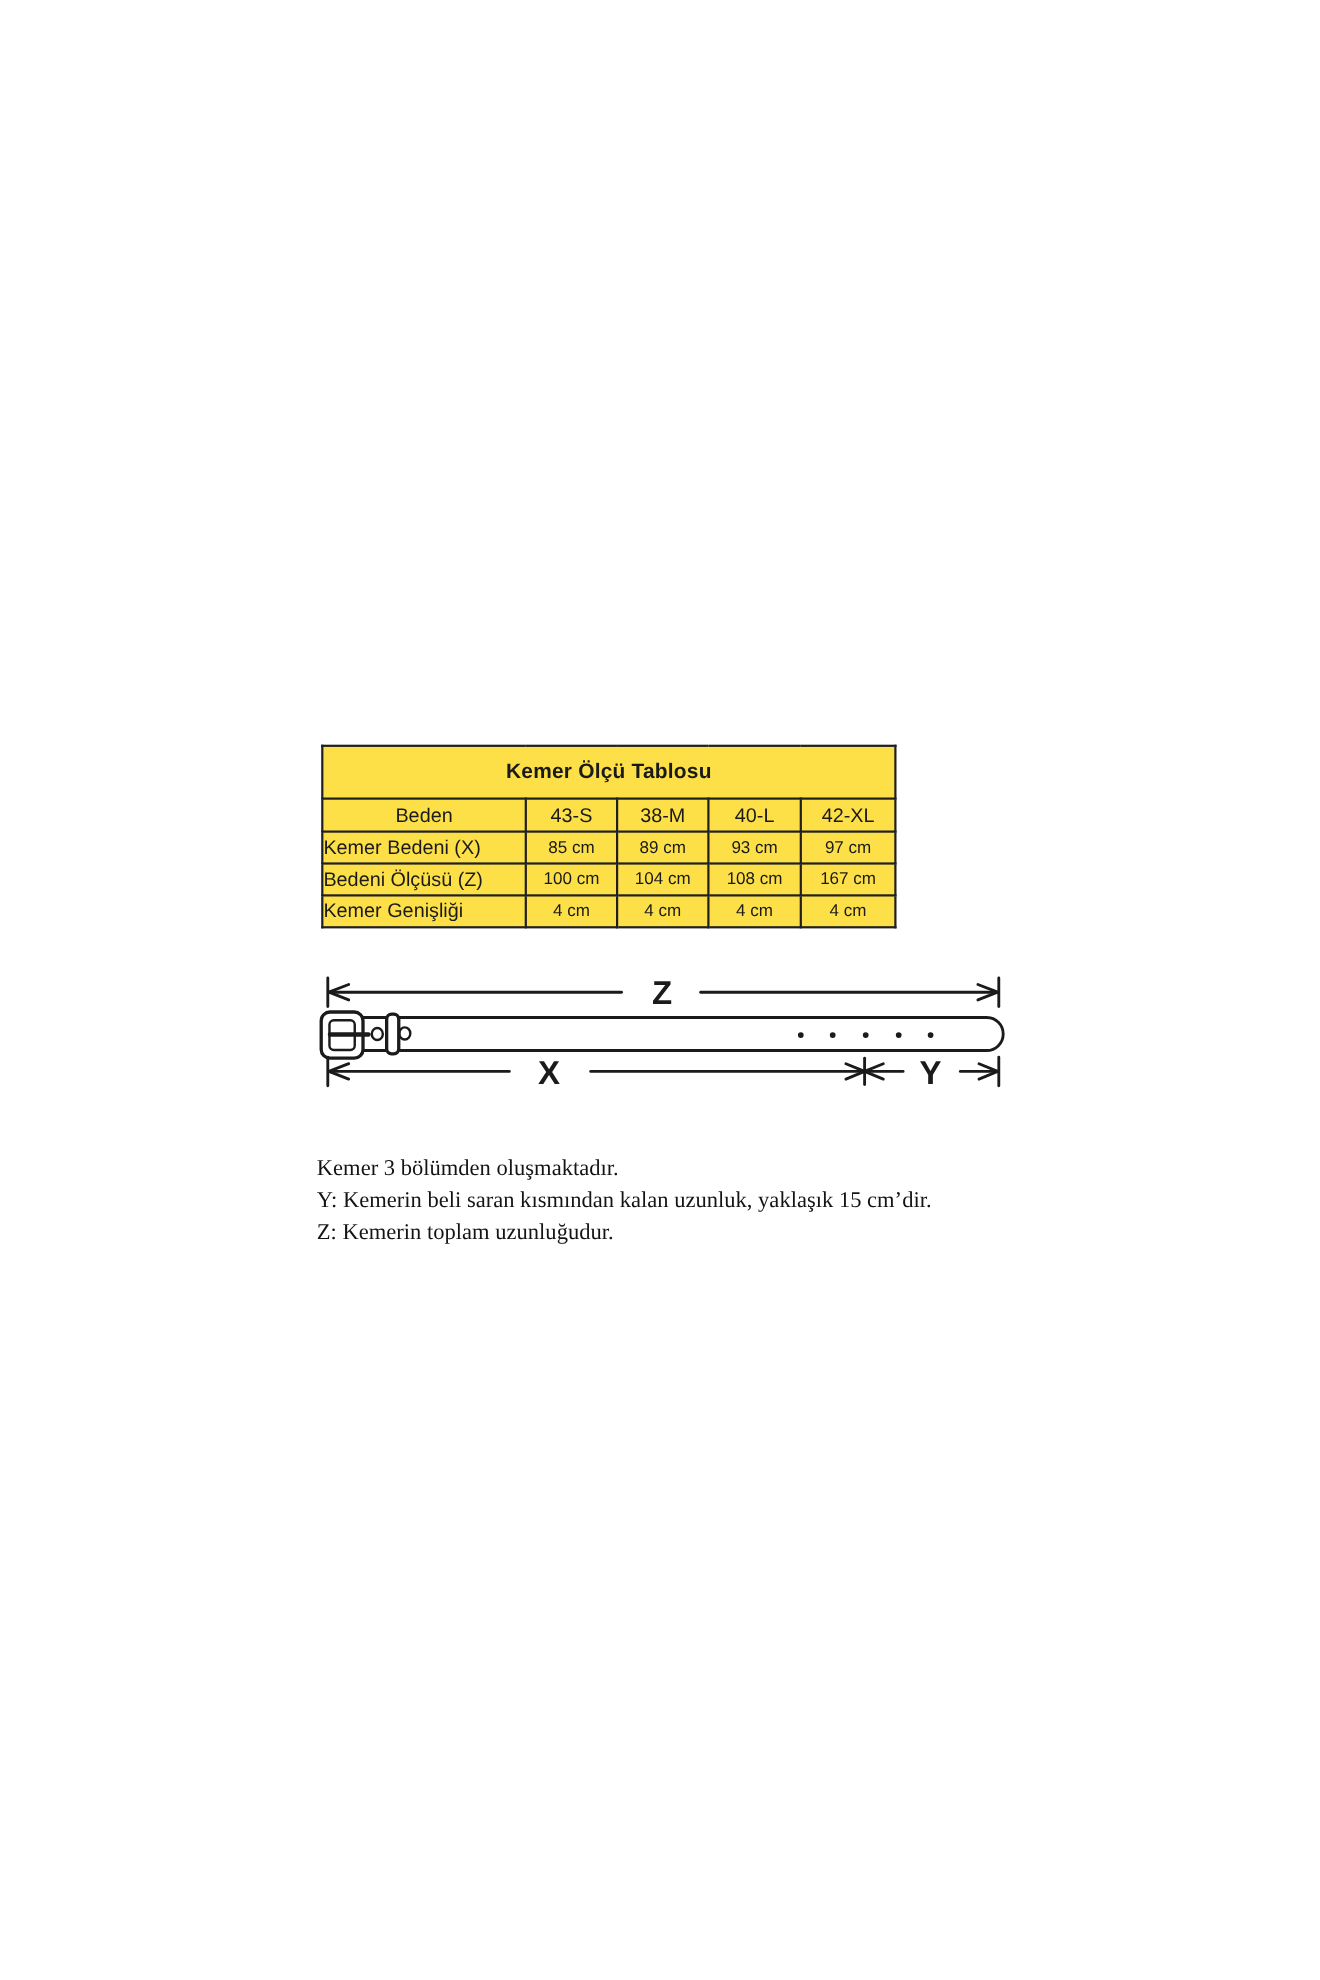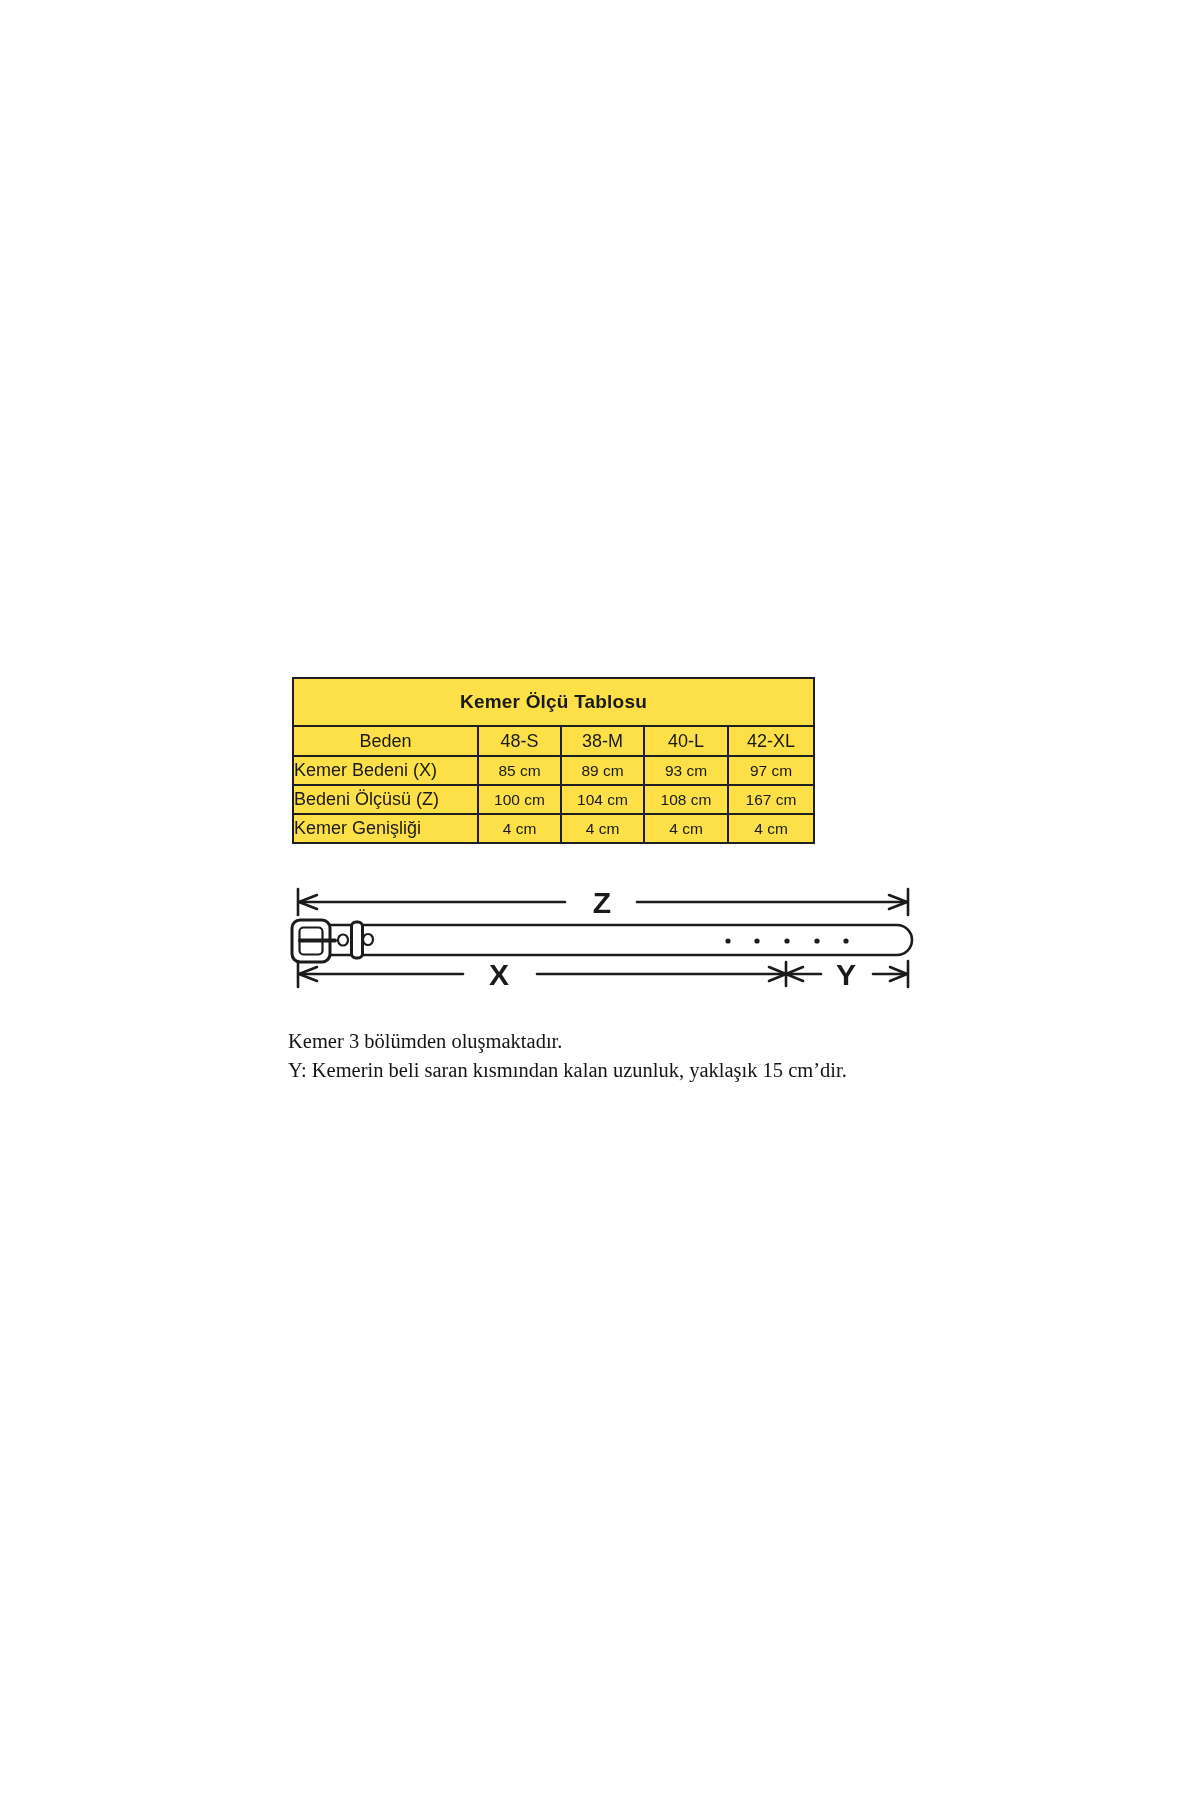--- a/index.html
+++ b/index.html
@@ -23,21 +23,21 @@
   tr.data-row td { height:27px; }
   td.val { font-size:15.5px; font-weight:normal; text-align:center; }
   
   svg.belt-diagram { position:absolute; left:285px; top:880px; }
   .stroke { stroke:#1b1b1b; fill:none; stroke-width:2.6; stroke-linecap:round; stroke-linejoin:round; }
   .thick  { stroke:#1b1b1b; fill:#ffffff; stroke-width:3; }
   .thin   { stroke:#1b1b1b; fill:none; stroke-width:2.2; }
   .dim-label { font-family:"Liberation Sans", sans-serif; font-weight:bold; font-size:30px; fill:#1b1b1b; text-anchor:middle; }
   
   .notes {
-    position:absolute; left:288px; top:1027px; width:820px;
+    position:absolute; left:288px; top:1048px; width:820px;
     font-family:"Liberation Serif", serif; font-size:20.5px; line-height:29px; color:#141414;
   }
   .notes p { margin:0; }
 </style>
 </head>
 <body>
 
 <div>
 
   <table class="size-table">
@@ -47,21 +47,21 @@
         <col style="width:83px">
         <col style="width:84px">
         <col style="width:86px">
     </colgroup>
     <tbody>
       <tr>
         <td class="title-cell" colspan="5">Kemer Ölçü Tablosu</td>
       </tr>
       <tr class="hdr-row">
         <td class="left-col">Beden</td>
-        <td>48-S</td>
+        <td>43-S</td>
         <td>38-M</td>
         <td>40-L</td>
         <td>42-XL</td>
       </tr>
       <tr class="data-row">
         <td class="left-col">Kemer Bedeni (X)</td>
         <td class="val">85 cm</td>
         <td class="val">89 cm</td>
         <td class="val">93 cm</td>
         <td class="val">97 cm</td>
@@ -130,15 +130,16 @@
       <text class="dim-label" x="561" y="105">Y</text>
       <line class="stroke" x1="588" y1="94" x2="622" y2="94"></line>
       <polyline class="stroke" points="605,87 622,94 605,101"></polyline>
       <line class="stroke" x1="623" y1="81" x2="623" y2="107"></line>
     </g>
   </svg>
 
   <div class="notes">
     <p>Kemer 3 bölümden oluşmaktadır.</p>
     <p>Y: Kemerin beli saran kısmından kalan uzunluk, yaklaşık 15 cm’dir.</p>
+    <p>Z: Kemerin toplam uzunluğudur.</p>
   </div>
 
 </div>
 
 </body></html>

